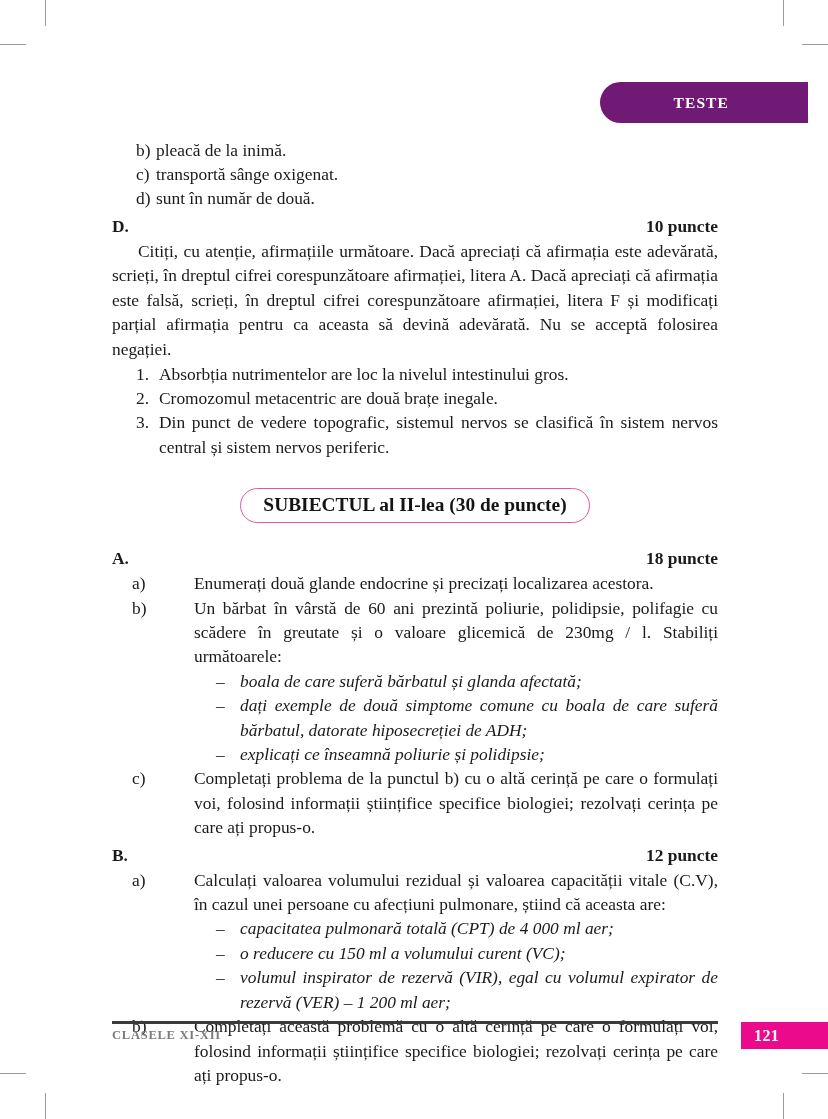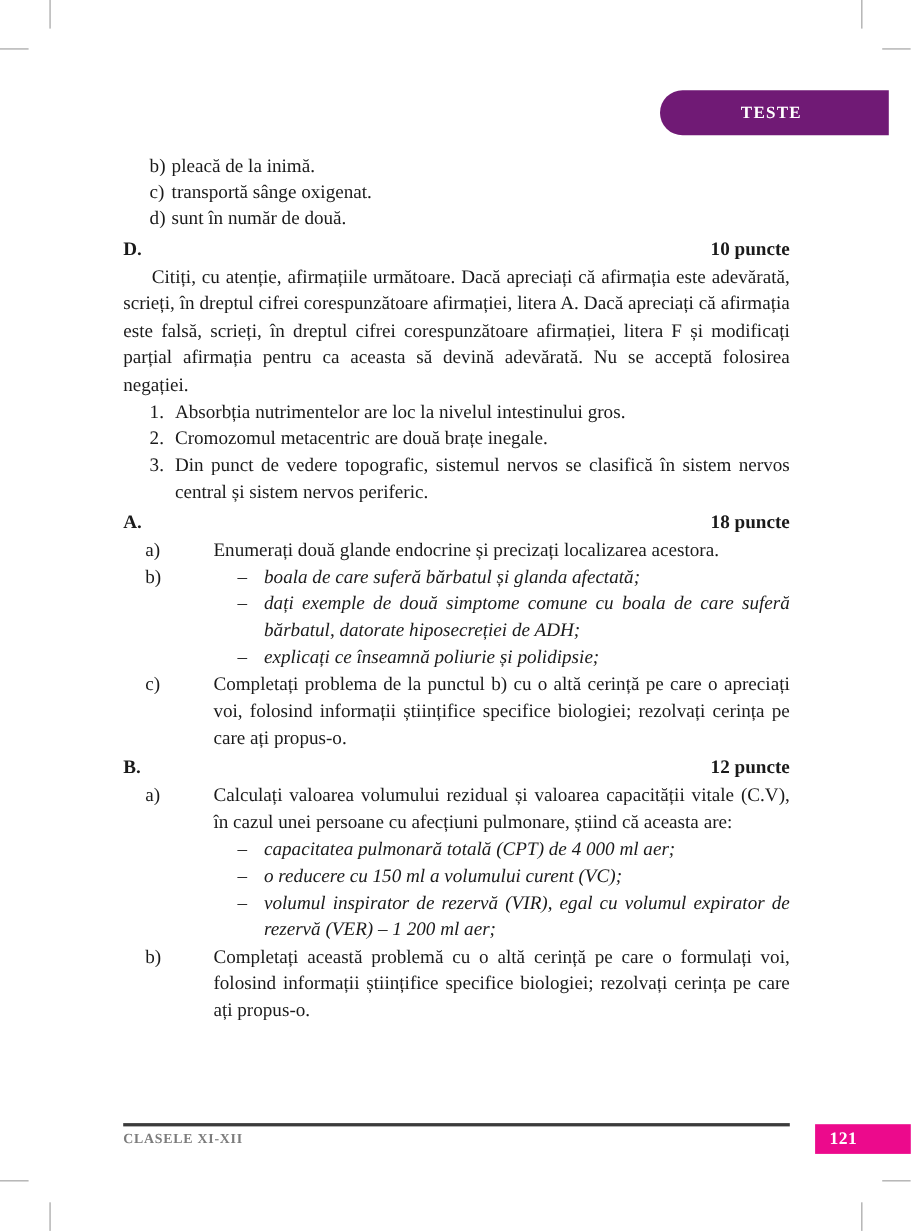--- a/index.html
+++ b/index.html
@@ -239,56 +239,60 @@
     <li class="num-item">
       <span class="num-marker">2.</span>
       <span class="num-text">Cromozomul metacentric are două brațe inegale.</span>
     </li>
     <li class="num-item">
       <span class="num-marker">3.</span>
       <span class="num-text">Din punct de vedere topografic, sistemul nervos se clasifică în sistem nervos central și sistem nervos periferic.</span>
     </li>
   </ul>
 
+  <div class="pill-wrap">
+    <div class="pill">SUBIECTUL al II-lea (30 de puncte)</div>
+  </div>
 
   <div class="section-head">
     <span>A.</span>
     <span class="pts">18 puncte</span>
   </div>
 
   <ul class="ltr-list">
     <li class="ltr-item">
       <span class="ltr-marker">a)</span>
       <div class="ltr-body">
         <div class="ltr-text">Enumerați două glande endocrine și precizați localizarea acestora.</div>
       </div>
     </li>
     <li class="ltr-item">
       <span class="ltr-marker">b)</span>
       <div class="ltr-body">
+        <div class="ltr-text">Un bărbat în vârstă de 60 ani prezintă poliurie, polidipsie, polifagie cu scădere în greutate și o valoare glicemică de 230mg / l. Stabiliți următoarele:</div>
         <ul class="dash-list">
           <li class="dash-item">
             <span class="dash-marker">–</span>
             <span class="dash-text">boala de care suferă bărbatul și glanda afectată;</span>
           </li>
           <li class="dash-item">
             <span class="dash-marker">–</span>
             <span class="dash-text">dați exemple de două simptome comune cu boala de care suferă bărbatul, datorate hiposecreției de ADH;</span>
           </li>
           <li class="dash-item">
             <span class="dash-marker">–</span>
             <span class="dash-text">explicați ce înseamnă poliurie și polidipsie;</span>
           </li>
         </ul>
       </div>
     </li>
     <li class="ltr-item">
       <span class="ltr-marker">c)</span>
       <div class="ltr-body">
-        <div class="ltr-text">Completați problema de la punctul b) cu o altă cerință pe care o apreciați voi, folosind informații științifice specifice biologiei; rezolvați cerința pe care ați propus-o.</div>
+        <div class="ltr-text">Completați problema de la punctul b) cu o altă cerință pe care o formulați voi, folosind informații științifice specifice biologiei; rezolvați cerința pe care ați propus-o.</div>
       </div>
     </li>
   </ul>
 
   <div class="section-head">
     <span>B.</span>
     <span class="pts">12 puncte</span>
   </div>
 
   <ul class="ltr-list">

